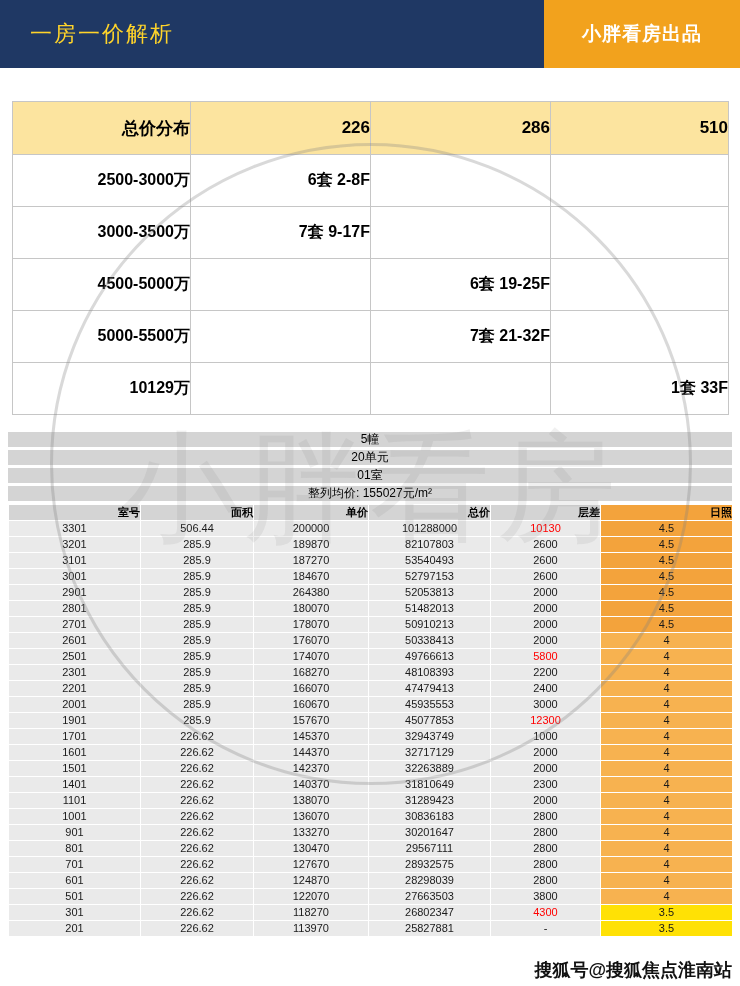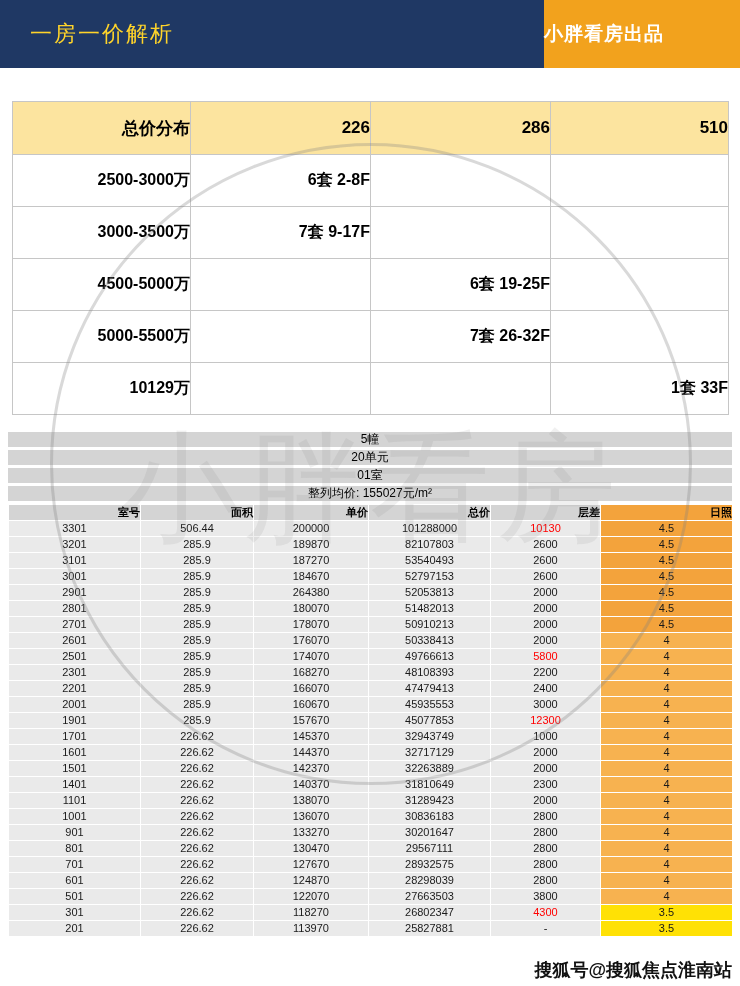--- a/index.html
+++ b/index.html
@@ -13,21 +13,21 @@
   
   .top-header { display:flex; height:68px; width:100%; }
   .header-left {
     flex:1; background:var(--navy); display:flex; align-items:center;
     padding-left:30px;
   }
   .header-left span {
     color:var(--title-yellow); font-size:22px; font-weight:normal; letter-spacing:2px;
   }
   .header-right {
-    width:196px; background:var(--orange); display:flex; align-items:center; justify-content:flex-start;
+    width:196px; background:var(--orange); display:flex; align-items:center; justify-content:center;
   }
   .header-right span { color:#ffffff; font-size:19px; font-weight:bold; letter-spacing:1px; }
 
   
   .summary-table {
     width:716px; margin:33px 12px 0 12px; border-collapse:collapse; table-layout:fixed;
   }
   .summary-table th, .summary-table td {
     border:1px solid #c6c6c6; text-align:right; font-weight:bold; color:#000;
   }
@@ -117,21 +117,21 @@
         </tr>
         <tr>
           <td>4500-5000万</td>
           <td></td>
           <td>6套 19-25F</td>
           <td></td>
         </tr>
         <tr>
           <td>5000-5500万</td>
           <td></td>
-          <td>7套 26-32F</td>
+          <td>7套 21-32F</td>
           <td></td>
         </tr>
         <tr>
           <td>10129万</td>
           <td></td>
           <td></td>
           <td>1套 33F</td>
         </tr>
       </tbody>
   </table>

